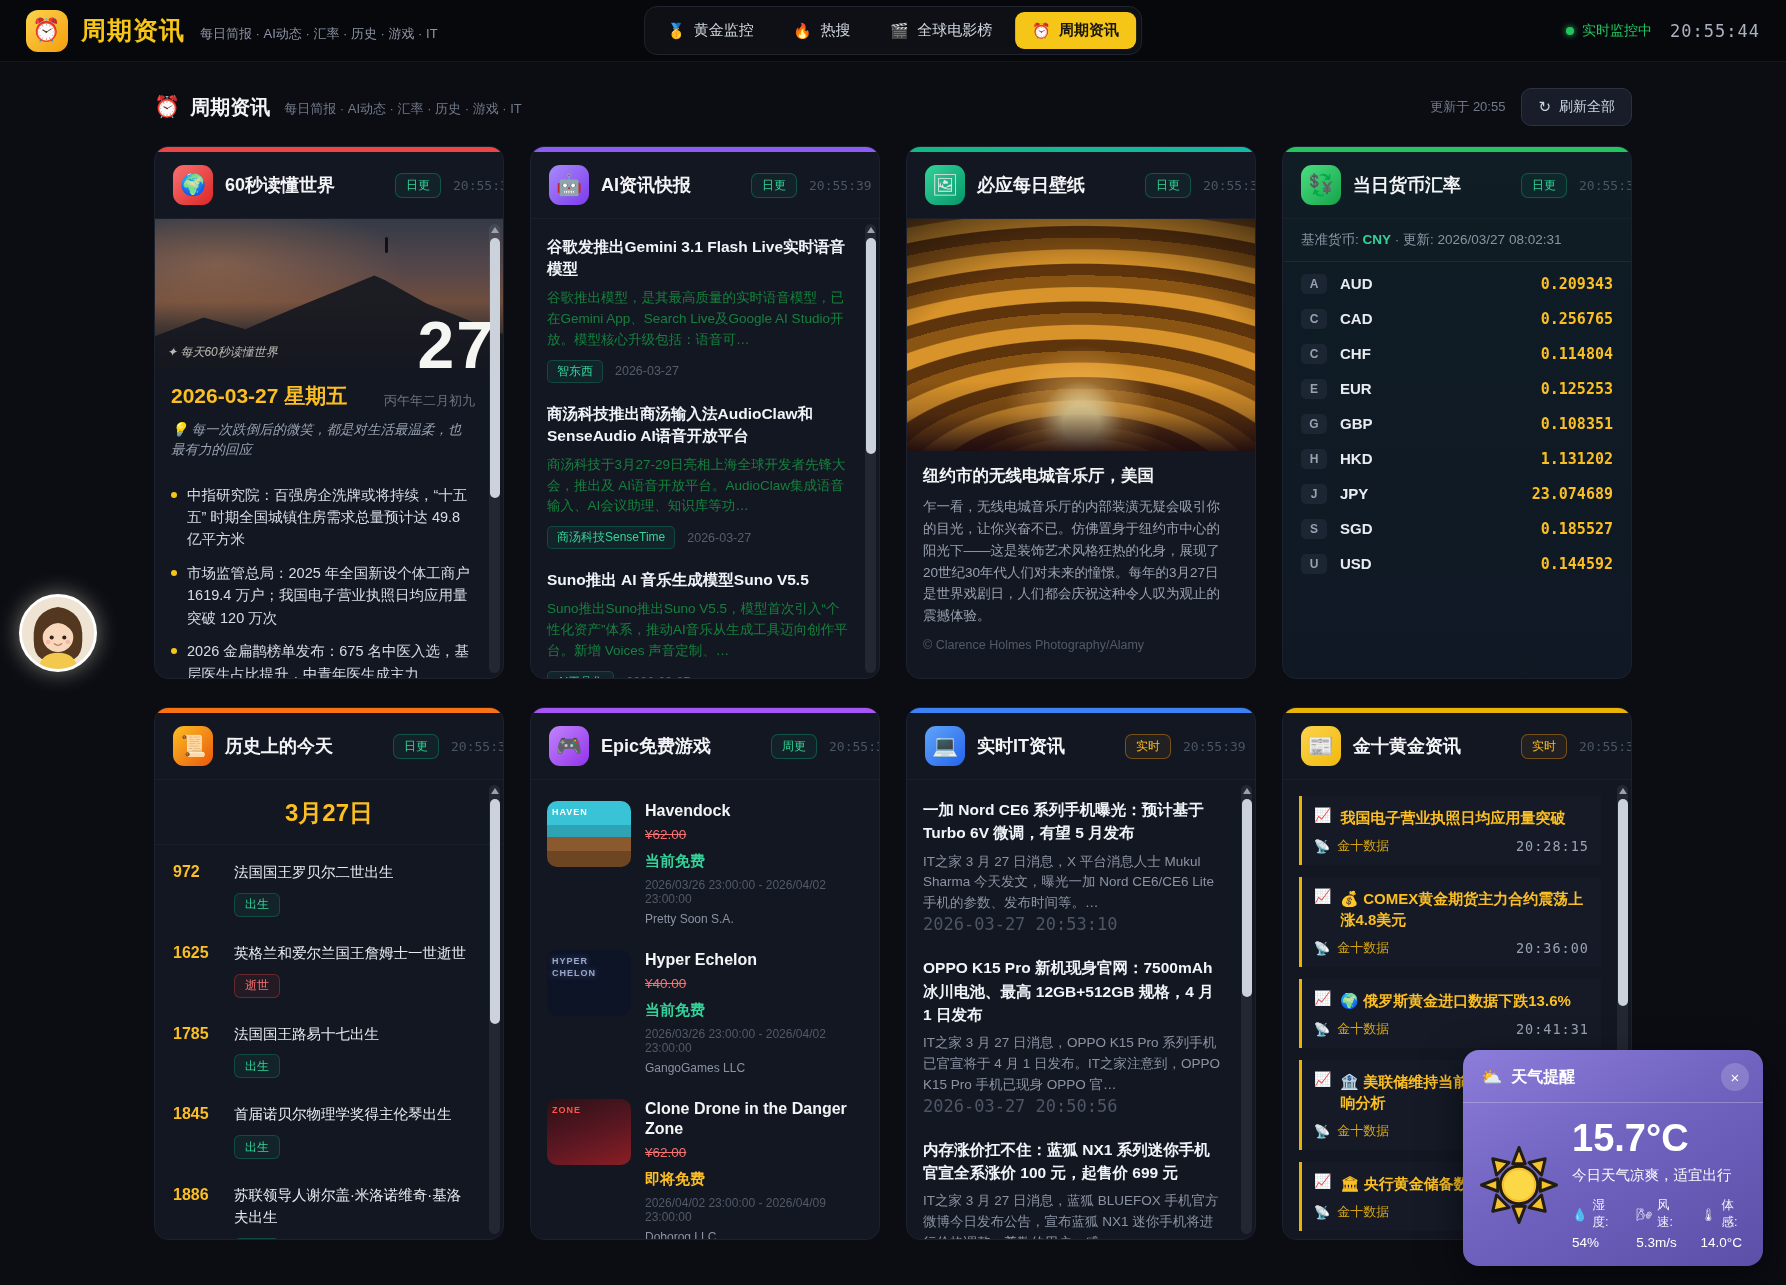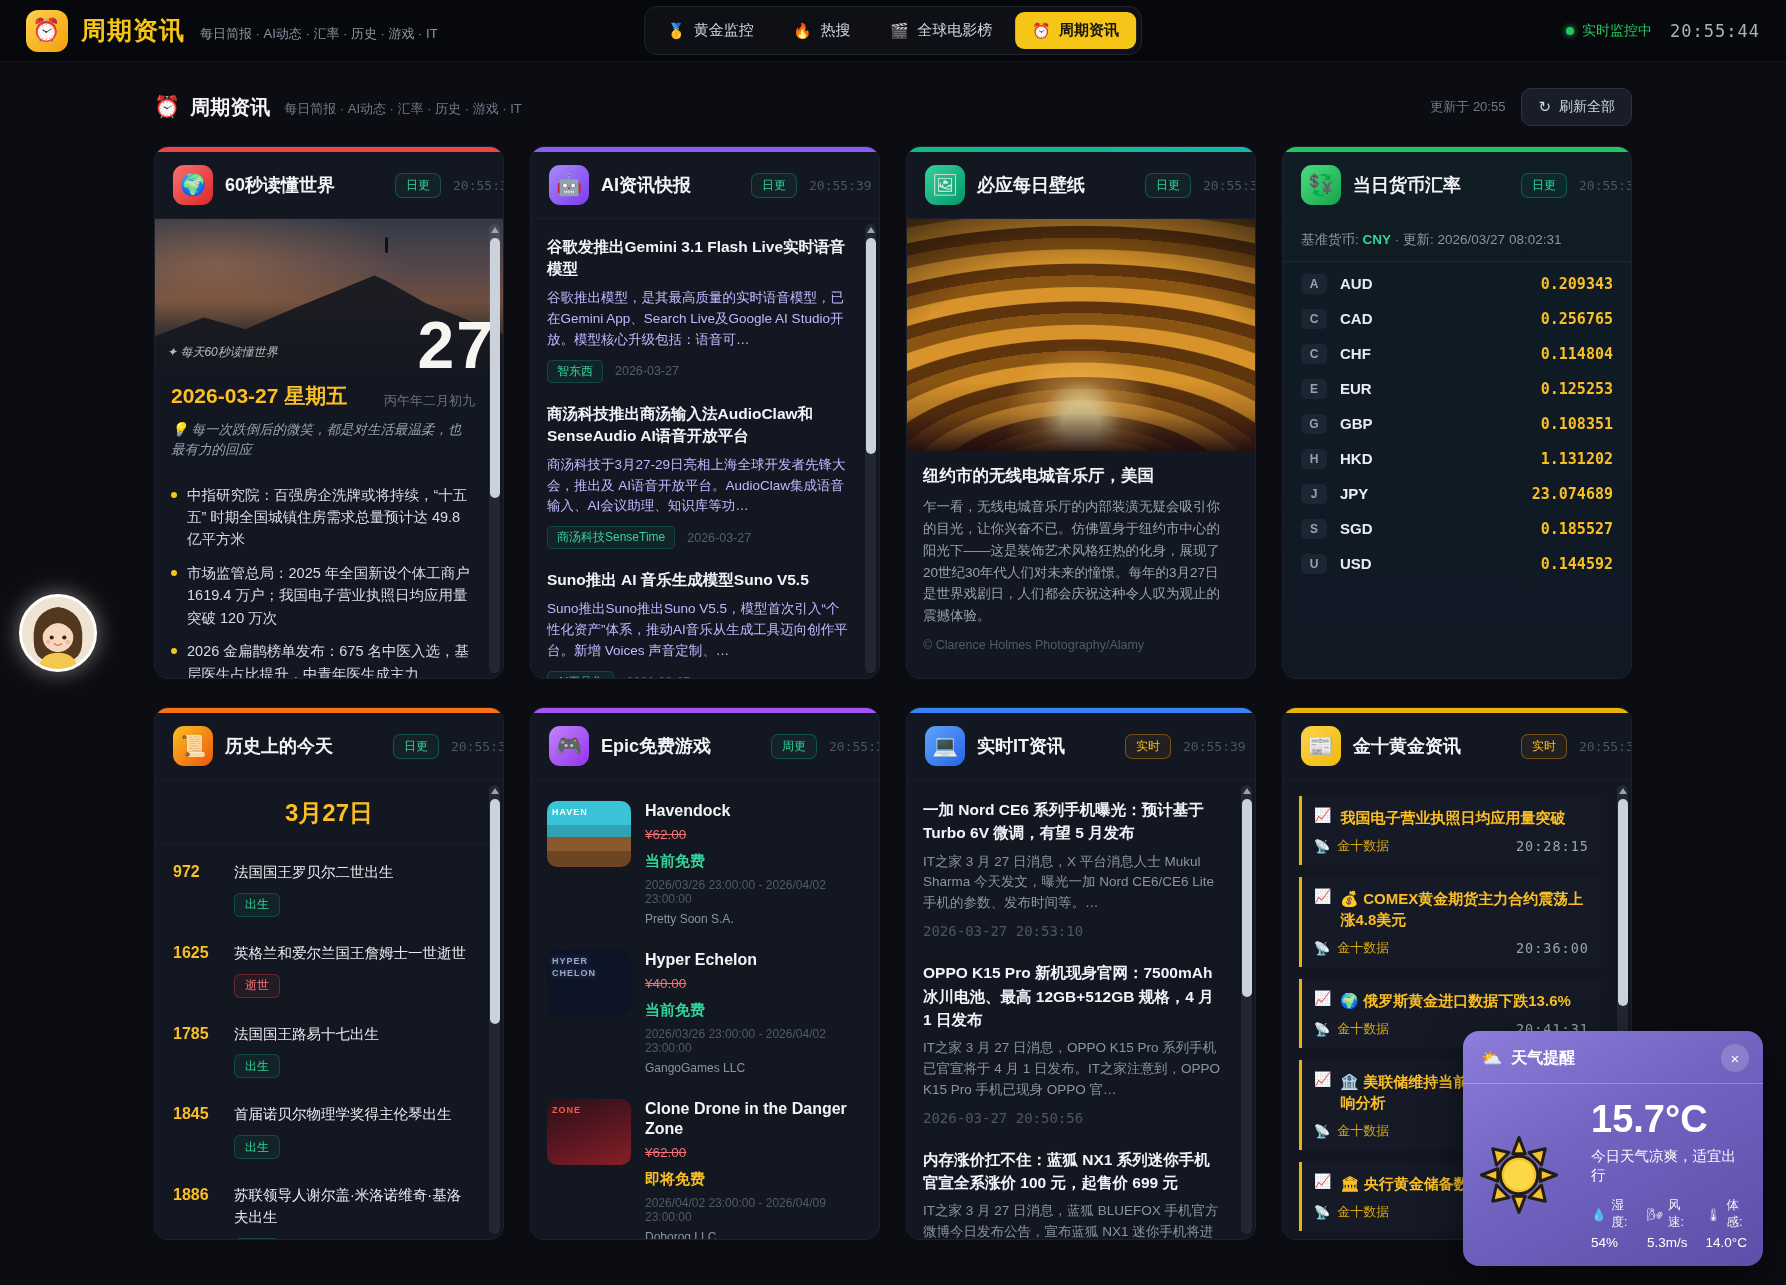--- a/index.html
+++ b/index.html
@@ -70,21 +70,21 @@
   .d-date { color:#fbbf24; font-weight:bold; font-size:21px; }
   .d-lunar { color:#6b7280; font-size:13px; }
   .quote { color:#98a1b1; font-style:italic; font-size:13.5px; padding:6px 28px 10px 16px; line-height:1.5; }
   .news-list { list-style:none; padding:2px 28px 8px 16px; }
   .news-list li { display:flex; gap:10px; color:#d7dce4; font-size:14.5px; line-height:1.55; margin:11px 0; }
   .bullet { width:6px; height:6px; border-radius:50%; background:#f5c518; flex:none; margin-top:8px; }
 
   
   .ai-item { margin:13px 0 20px; cursor:pointer; }
   .ai-title { font-size:15.5px; font-weight:bold; color:#f1f5f9; line-height:1.45; }
-  .ai-desc { color:#c4b5fd; font-size:13.5px; line-height:1.55; margin-top:7px; }
+  .ai-desc { color:#15803d; font-size:13.5px; line-height:1.55; margin-top:7px; }
   .ai-meta { display:flex; align-items:center; gap:12px; margin-top:9px; }
   .src-tag { color:#34d399; background:#10b98115; border:1px solid #10b98140; font-size:12px; padding:2px 9px; border-radius:5px; }
   .meta-date { color:#565e6d; font-size:12.5px; }
 
   
   .wp-img { height:232px; position:relative; overflow:hidden;
     background:
       linear-gradient(to top, rgba(26,9,16,0.9) 0%, rgba(26,9,16,0.25) 16%, transparent 30%),
       radial-gradient(circle at 50% 88%, rgba(255,236,170,0.95) 0 18px, rgba(255,196,100,0.4) 42px, transparent 78px),
       repeating-radial-gradient(ellipse 150% 125% at 50% 122%, #5e340c 0 20px, #d8932a 22px 46px, #8a5413 48px 68px);
@@ -126,21 +126,21 @@
   .game-status { font-weight:bold; font-size:15px; margin-top:10px; }
   .game-status.now { color:#34d399; }
   .game-status.soon { color:#fbbf24; }
   .game-dates { color:#525a68; font-size:12px; margin-top:7px; }
   .game-pub { color:#8b93a3; font-size:12px; margin-top:6px; }
 
   
   .it-item { margin:14px 0 22px; cursor:pointer; }
   .it-title { font-size:15.5px; font-weight:bold; color:#f1f5f9; line-height:1.5; }
   .it-desc { color:#8b93a3; font-size:13.5px; line-height:1.55; margin-top:7px; }
-  .it-time { color:#4e5665; font-size:14px; margin-top:9px; }
+  .it-time { color:#4e5665; font-size:17px; }
 
   
   .gold-item { border-left:3px solid #eab308; background:#151a26; padding:11px 12px 10px; margin:12px 0; cursor:pointer; }
   .gold-title-row { display:flex; gap:9px; align-items:flex-start; }
   .gold-chart-ico { font-size:14px; flex:none; }
   .gold-title { color:#fbbf24; font-size:15px; font-weight:bold; line-height:1.4; }
   .gold-meta { display:flex; align-items:center; margin-top:9px; }
   .gold-src { color:#d7a514; font-size:13px; display:flex; gap:7px; align-items:center; }
   .gold-time { margin-left:auto; color:#9aa3b2; font-size:13.5px; letter-spacing:1px; }
 
@@ -148,21 +148,21 @@
   .avatar { position:absolute; left:19px; top:594px; width:78px; height:78px; border-radius:50%; border:3px solid #ffffff; box-shadow:0 0 22px rgba(255,244,214,0.45); overflow:hidden; background:#efe3d4; cursor:pointer; z-index:20; }
 
   
   .weather { position:absolute; right:23px; bottom:19px; width:300px; border-radius:16px; z-index:30;
     background:linear-gradient(150deg,#8d7ddb 0%,#7163c0 45%,#5b4fa8 100%);
     box-shadow:0 14px 40px rgba(0,0,0,0.55); color:#fff; overflow:hidden; }
   .w-head { display:flex; align-items:center; padding:13px 14px 11px 18px; border-bottom:1px solid rgba(255,255,255,0.25); }
   .w-head-ico { font-size:17px; margin-right:9px; }
   .w-head-title { font-size:16px; font-weight:bold; }
   .w-close { margin-left:auto; width:28px; height:28px; border-radius:50%; background:rgba(255,255,255,0.18); display:flex; align-items:center; justify-content:center; font-size:15px; cursor:pointer; }
-  .w-body { display:flex; gap:30px; padding:16px 16px 16px 14px; }
+  .w-body { display:flex; gap:11px; padding:16px 16px 16px 14px; }
   .w-sun { flex:none; width:84px; display:flex; align-items:center; justify-content:center; }
   .w-right { flex:1; min-width:0; }
   .w-temp { font-size:38px; font-weight:bold; line-height:1.05; }
   .w-desc { font-size:14.5px; margin-top:7px; opacity:.95; }
   .w-stats { display:flex; gap:18px; margin-top:12px; }
   .w-stat-label { font-size:12.5px; display:flex; gap:5px; align-items:center; opacity:.92; }
   .w-stat-value { font-size:13.5px; margin-top:4px; }
 </style>
 </head>
 <body>

